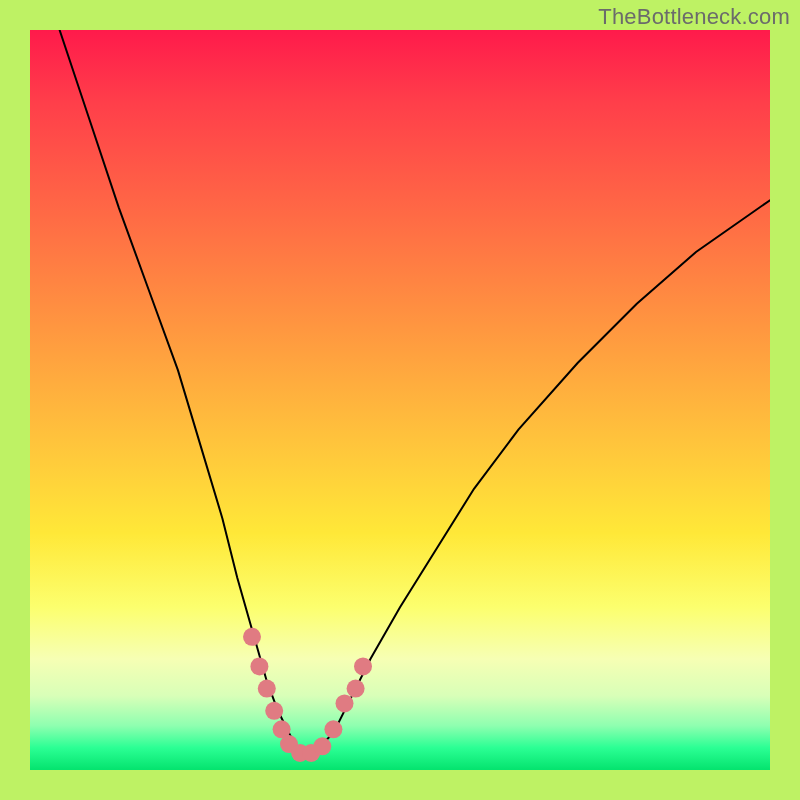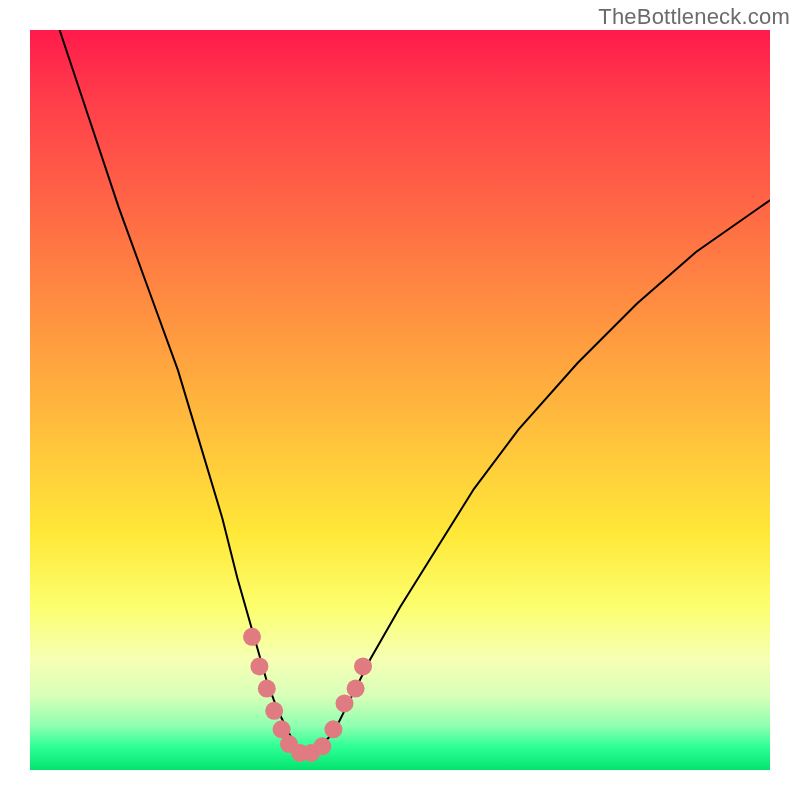--- a/index.html
+++ b/index.html
@@ -8,21 +8,21 @@
     width: 800px;
     height: 800px;
     background: #000;
     overflow: hidden;
     font-family: Arial, Helvetica, sans-serif;
   }
   .stage {
     position: relative;
     width: 800px;
     height: 800px;
-    background: #ffffff;
+    background: #bef264;
   }
   .plot {
     position: absolute;
     left: 30px;
     top: 30px;
     width: 740px;
     height: 740px;
     background: linear-gradient(
       to bottom,
       #ff1a4b 0%,

